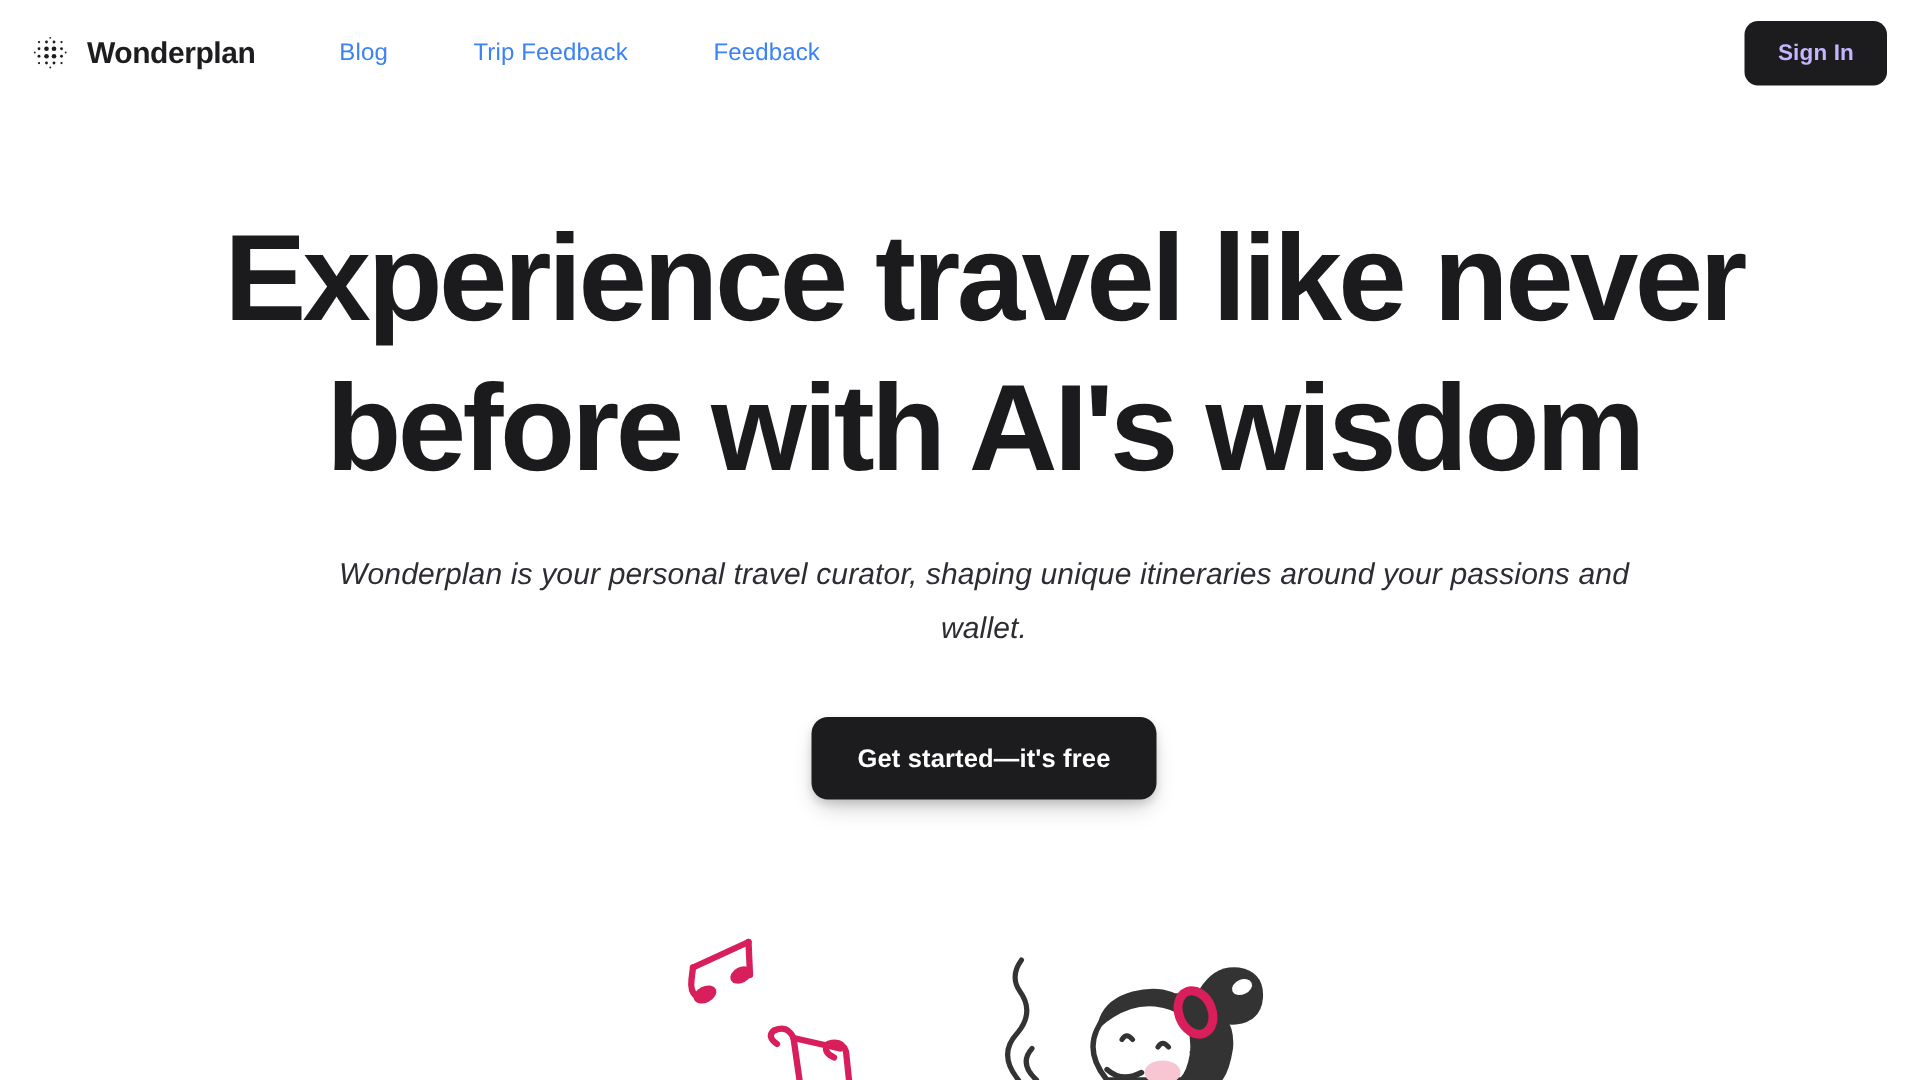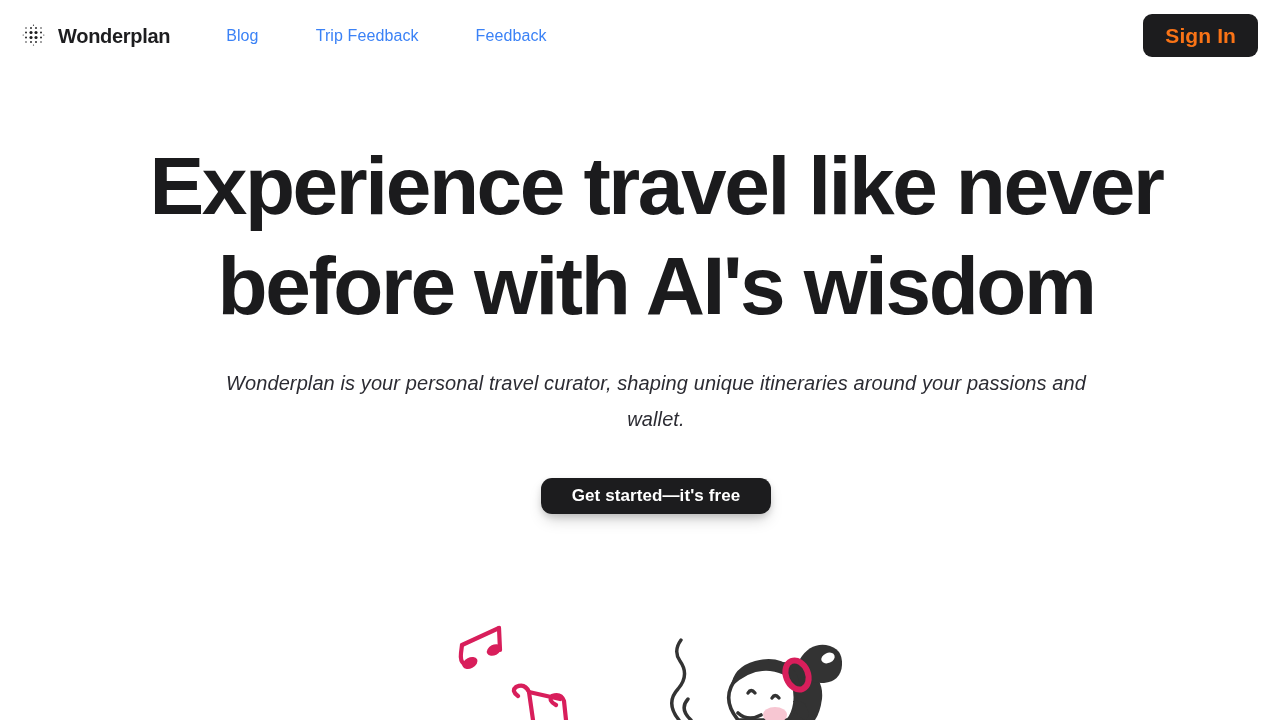--- a/index.html
+++ b/index.html
@@ -57,25 +57,25 @@
   }
   .nav-link:last-child { margin-right: 0; }
 
   .signin-btn {
     position: absolute;
     right: 22px;
     top: 14px;
     height: 43px;
     padding: 0 22px;
     background: #1c1c1e;
-    color: #f97316;
+    color: #c4b5fd;
     border: none;
     border-radius: 9px;
     font-family: "Liberation Sans", sans-serif;
-    font-size: 21px;
+    font-size: 15px;
     font-weight: 700;
     letter-spacing: 0.1px;
     cursor: pointer;
   }
 
   
   .hero {
     position: absolute;
     top: 71px; left: 16px;
     width: 1280px;
@@ -103,21 +103,21 @@
     margin-right: auto;
     letter-spacing: 0.1px;
     font-style: italic;
   }
   .cta-wrap {
     margin-top: 41px;
     display: flex;
     justify-content: center;
   }
   .cta-btn {
-    height: 36px;
+    height: 55px;
     padding: 0 31px;
     background: #1c1c1e;
     color: #ffffff;
     border: none;
     border-radius: 11px;
     font-family: "Liberation Sans", sans-serif;
     font-size: 17px;
     font-weight: 700;
     letter-spacing: 0.1px;
     cursor: pointer;

